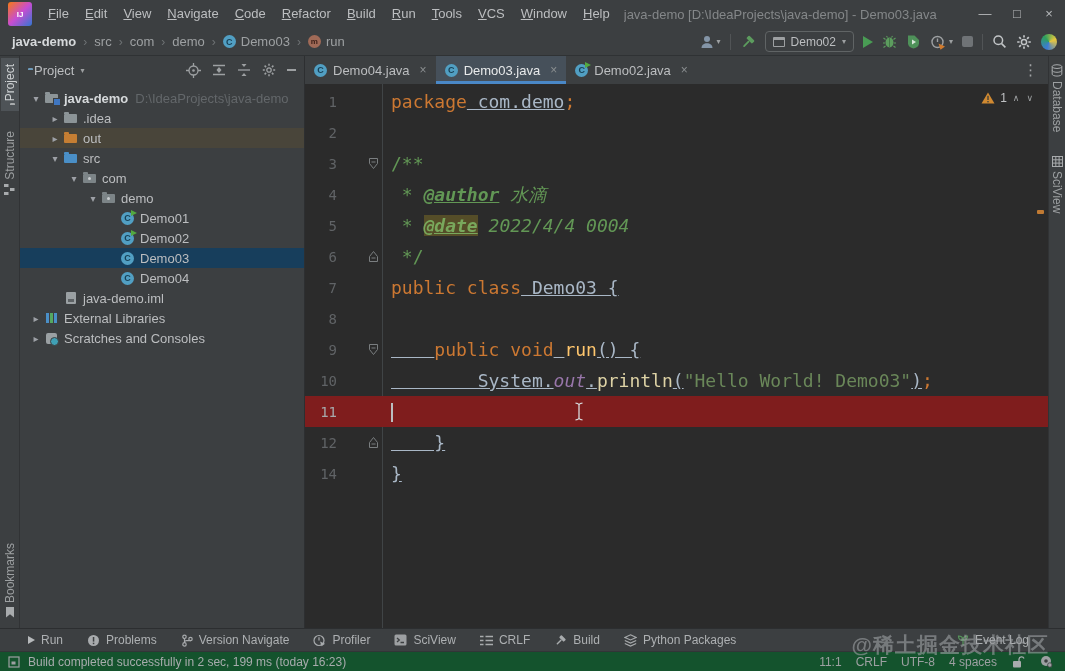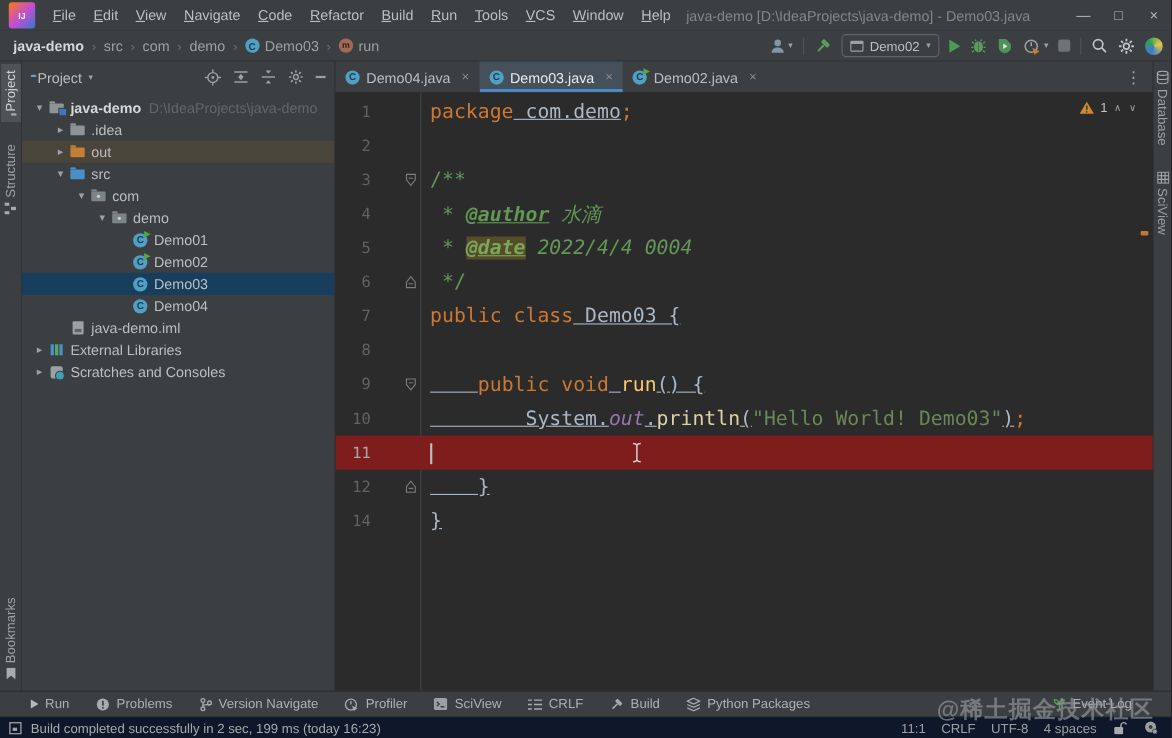--- a/index.html
+++ b/index.html
@@ -103,21 +103,21 @@
   .inspect { position:absolute; top:7px; right:14px; display:flex; align-items:center; gap:5px; color:#bfc1c3; font-size:12px; }
   .inspchev { color:#9da0a2; font-size:9px; padding:0 1px; }
   .stripeerr { position:absolute; right:2px; top:0; bottom:0; width:11px; }
   .errmark { position:absolute; right:2px; top:126px; width:7px; height:4px; background:#c07a33; border-radius:1px; }
   .ibeam { position:absolute; left:268px; top:318px; }
   
   .bottombar { height:23px; background:#3c3f41; border-top:1px solid #2c2e30; display:flex; align-items:center; padding:0 10px 0 28px; position:relative; }
   .btool { display:flex; align-items:center; gap:6px; color:#adb0b2; font-size:12px; margin-right:24px; white-space:nowrap; }
   .btool.right { margin:0 26px 0 auto; }
   .btri { width:0; height:0; border-style:solid; border-width:4.5px 0 4.5px 7px; border-color:transparent transparent transparent #b6b9bb; }
-  .statusbar { height:20px; background:#0f172a; border-top:1px solid #323537; display:flex; align-items:center; padding:0 12px 0 8px; color:#9da0a2; font-size:12px; }
+  .statusbar { height:20px; background:#14532d; border-top:1px solid #323537; display:flex; align-items:center; padding:0 12px 0 8px; color:#9da0a2; font-size:12px; }
   .statmsg { margin-left:8px; color:#a8abad; }
   .statright { margin-left:auto; display:flex; align-items:center; gap:14px; }
   .watermark { position:absolute; right:16px; bottom:12px; font-size:21px; font-weight:700; letter-spacing:1px;
     color:rgba(155,158,161,.62); z-index:50; pointer-events:none; font-family:"Liberation Sans",sans-serif; }
   svg { display:block; }
 </style>
 </head>
 <body>
 
 <div class="app">

